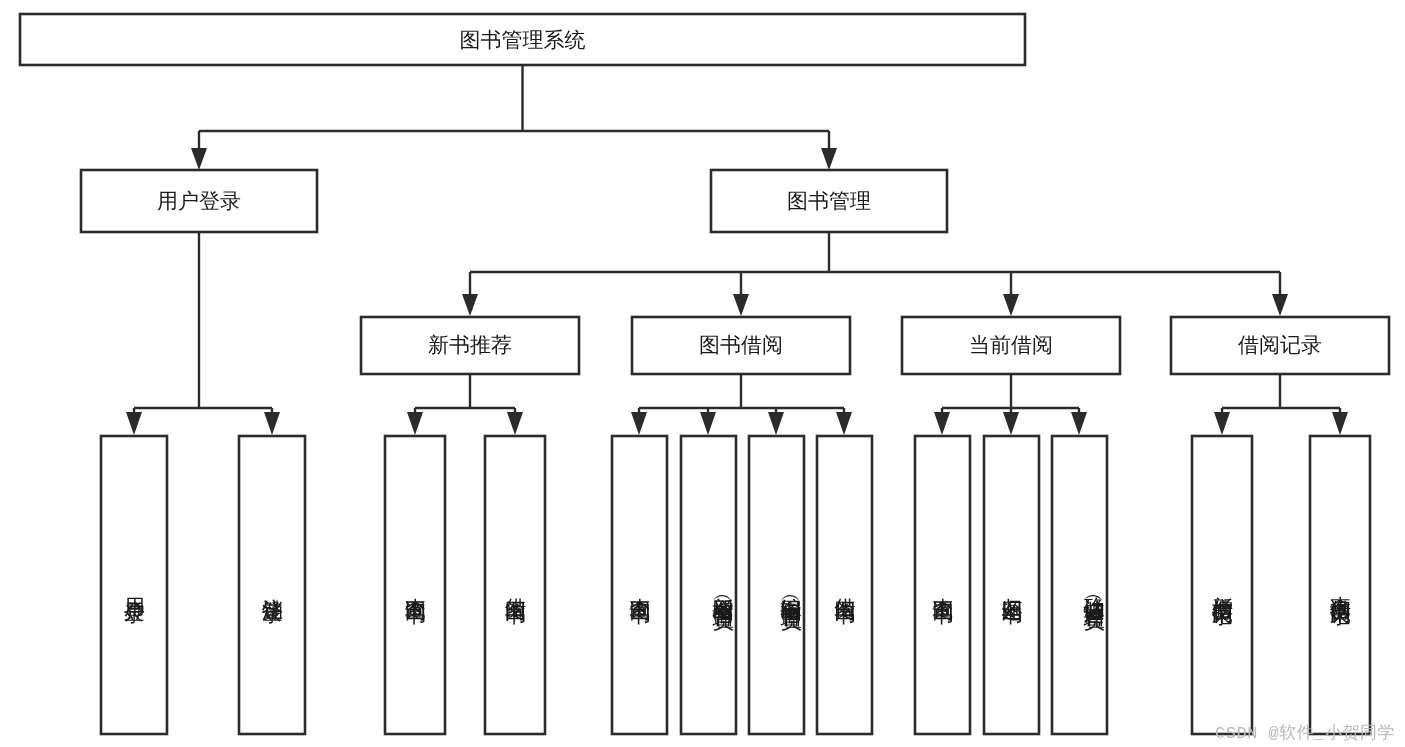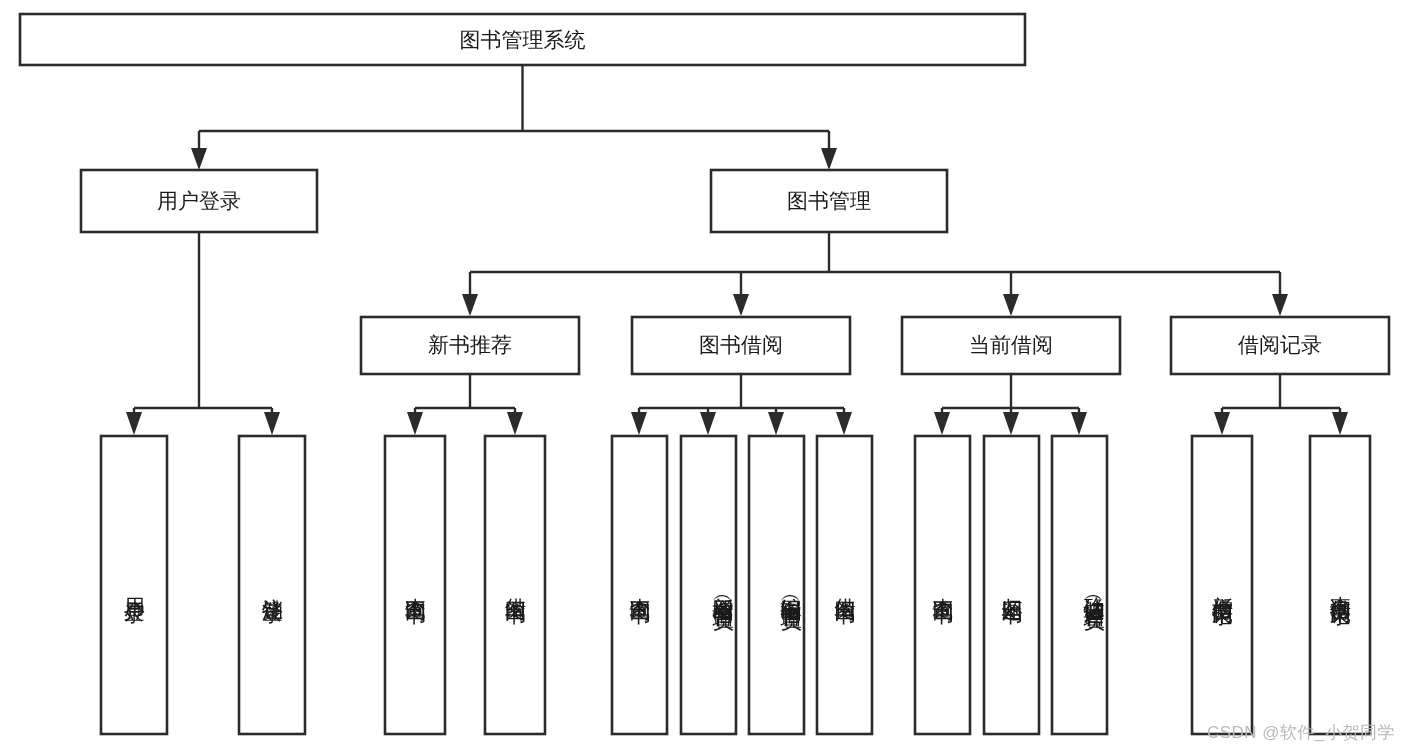--- a/index.html
+++ b/index.html
@@ -59,21 +59,21 @@
     color: #1a1a1a;
     letter-spacing: 2px;
     white-space: nowrap;
     pointer-events: none;
     text-align: center;
   }
   .watermark {
     position: absolute;
     right: 10px;
     bottom: 3px;
-    font-family: Liberation Sans, sans-serif;
+    font-family: Liberation Mono, monospace;
     font-size: 17px;
     color: #b9b9b9;
     white-space: nowrap;
     letter-spacing: 0.5px;
   }
 </style>
 </head>
 <body>
 
 <div id="diagram-root">

